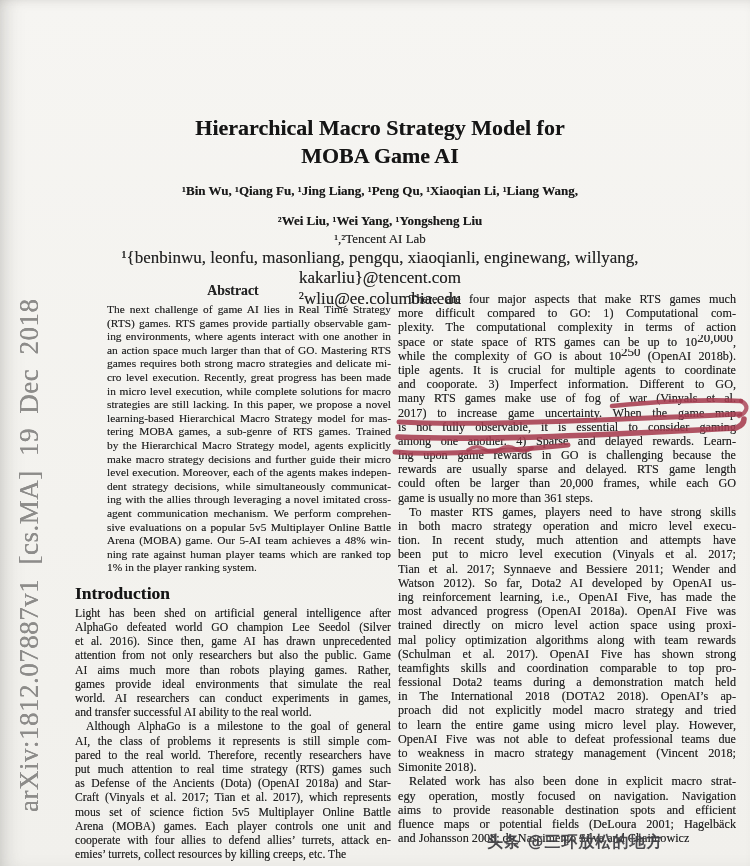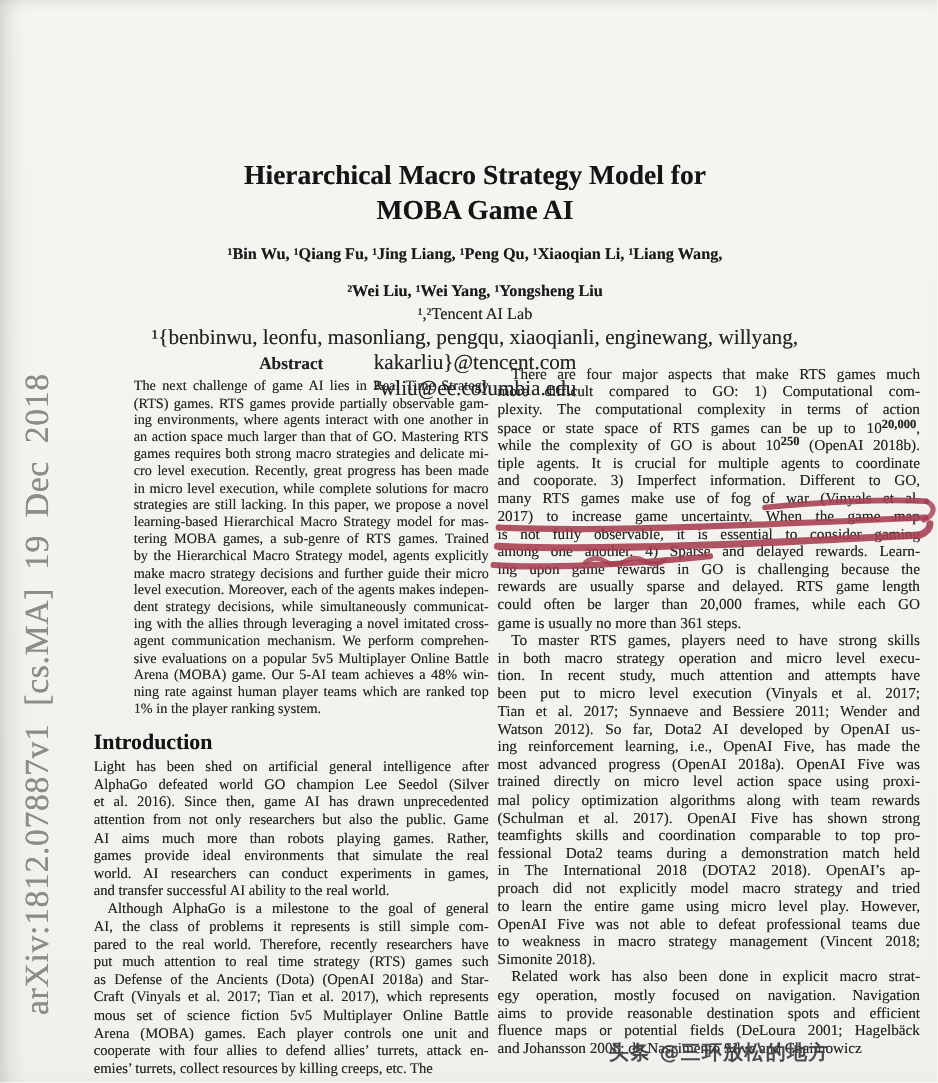--- a/index.html
+++ b/index.html
@@ -14,21 +14,21 @@
 
   
   .arxiv-label{
     position:absolute; left:14px; top:812px;
     transform:rotate(-90deg); transform-origin:left top;
     white-space:nowrap; font-size:27px; color:#8d8c8a;
     letter-spacing:.5px; word-spacing:7px;
   }
 
   
-  .header{ position:absolute; left:55px; right:45px; top:126px; text-align:center; }
+  .header{ position:absolute; left:55px; right:45px; top:114px; text-align:center; }
   .title-line{ font-size:22px; font-weight:bold; line-height:28px; color:#151515;}
   .authors{ font-size:13px; font-weight:bold; color:#1a1a1a;}
   .authors.first{ margin-top:13px; }
   .authors.second{ margin-top:14px; }
   .affiliation{ font-size:13px; margin-top:2px; }
   .email{ font-size:17px; margin-top:1px; }
 
   
   .col{ position:absolute; }
   .col-left{ left:75px; top:283px; width:316px; }
@@ -38,21 +38,21 @@
   .sec-heading{ text-align:left; font-weight:bold; font-size:17.5px; margin-top:6px; height:26px; line-height:24px; color:#151515;}
 
   .tblock{ }
   .tline{ text-align:justify; text-align-last:justify; overflow:hidden; white-space:nowrap; }
   .tline.tlast{ text-align-last:left; }
   .tline.tindent{ text-indent:11px; }
   .abs-block .tline{ font-size:11.4px; height:13.6px; line-height:13.6px;margin-left:32px; }
   .body-block .tline{ font-size:11.7px; height:14.2px; line-height:14.2px; }
   .col-right .body-block .tline{ font-size:12.2px; }
   .b{ font-weight:normal; }
-  .sup{ font-size:10px; position:relative; top:-4px;font-weight:bold; }
+  .sup{ font-size:13px; position:relative; top:-4px; }
 
   
   .anno-svg{ position:absolute; left:0; top:0; width:750px; height:866px; pointer-events:none; }
   .anno-svg path{ fill:none; stroke-linecap:round; stroke-linejoin:round; }
 
   
   .watermark{
     position:absolute; left:487px; top:832px;
     font-family:"DejaVu Sans", sans-serif;
     font-size:16px; font-weight:bold; letter-spacing:1px;

